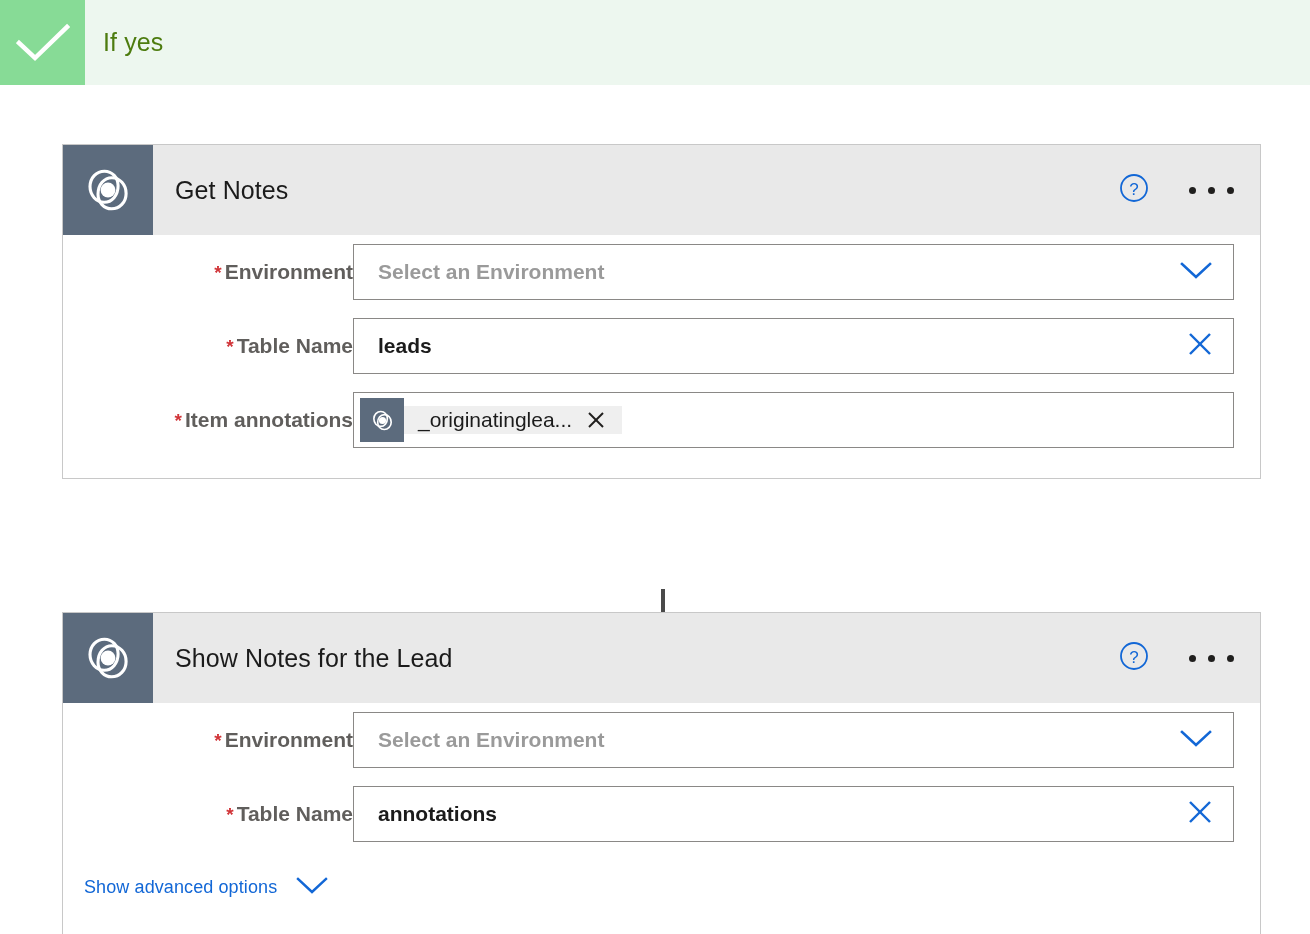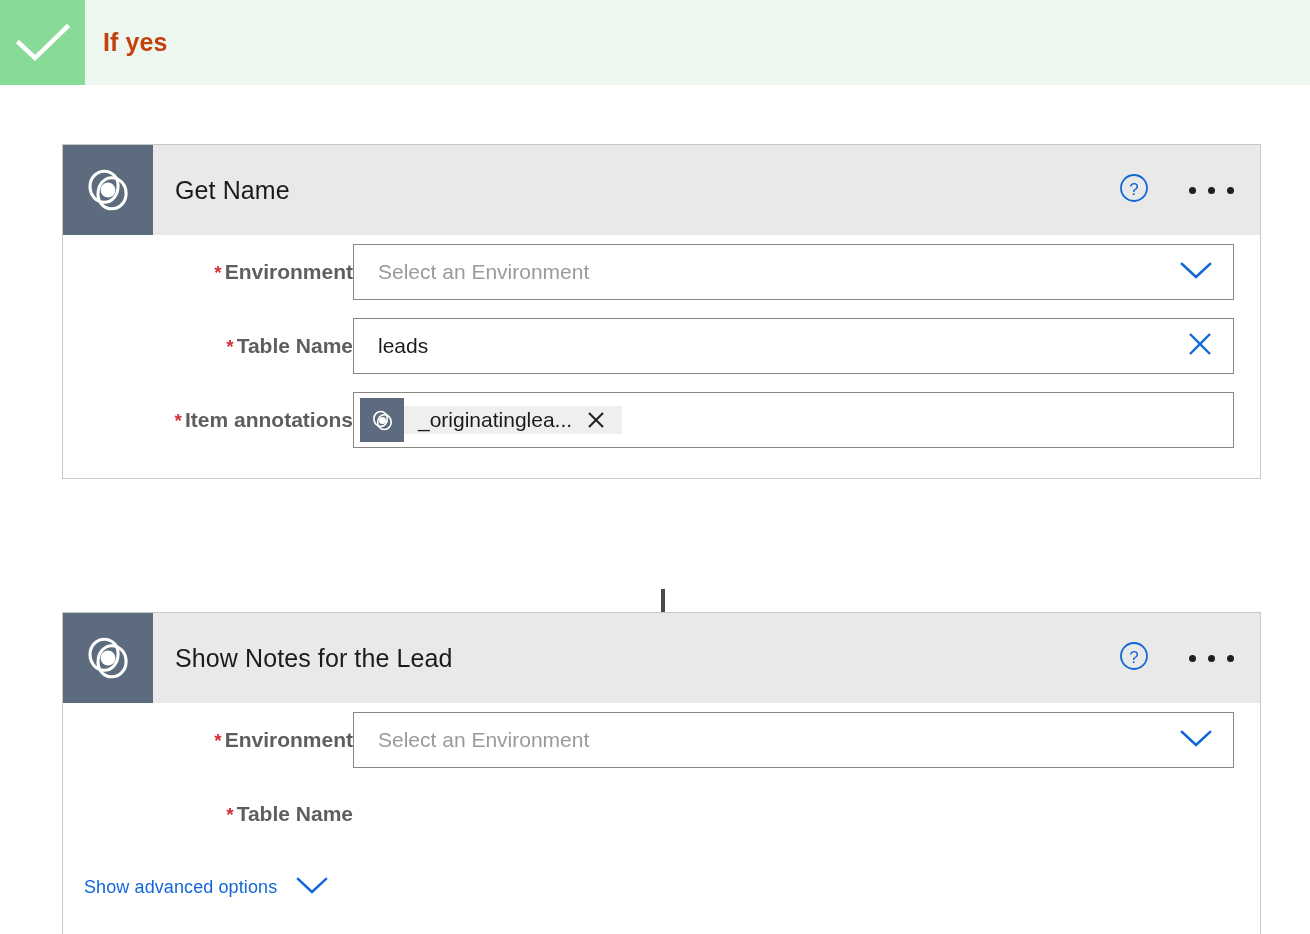--- a/index.html
+++ b/index.html
@@ -29,24 +29,24 @@
     height: 85px;
     background: #87DB96;
     flex: 0 0 85px;
     display: flex;
     align-items: center;
     justify-content: center;
   }
   .branch-badge svg { display: block; }
   .branch-title {
     font-size: 25px;
-    color: #c2410c;
+    color: #4d7c0f;
     margin-left: 18px;
     letter-spacing: 0.1px;
-    font-weight: 700;
+    font-weight: 400;
   }
 
   
   .canvas {
     position: relative;
     height: 849px;
     background: #ffffff;
   }
 
   
@@ -140,21 +140,21 @@
     border: 1px solid #8a8886;
     box-sizing: border-box;
     background: #ffffff;
     display: flex;
     align-items: center;
   }
   .field-text {
     font-size: 21px;
     color: #1b1b1b;
     padding-left: 24px;
-    font-weight: 400;
+    font-weight: 700;
   }
   .field-text.placeholder { color: #9a9a9a; }
   .field-affix {
     position: absolute;
     right: 20px;
     top: 50%;
     transform: translateY(-50%);
     cursor: pointer;
     display: block;
   }
@@ -240,21 +240,21 @@
     <div class="card-header">
       <div class="card-icon">
         <svg width="52" height="52" viewBox="0 0 52 52">
           <g fill="none" stroke="#ffffff" stroke-width="3.1">
             <path d="M22.5 7.2c7.6 0 13.6 6.4 13.6 14.6 0 9.6-6.2 16.5-13.9 16.5C14.3 38.3 8 31.2 8 22.6 8 13.8 14.4 7.2 22.5 7.2z"></path>
             <path d="M29.6 44.8c-7.6 0-13.6-6.4-13.6-14.6 0-9.6 6.2-16.5 13.9-16.5 7.9 0 14.2 7.1 14.2 15.7 0 8.8-6.4 15.4-14.5 15.4z"></path>
           </g>
           <circle cx="26" cy="26" r="7.4" fill="#ffffff"></circle>
         </svg>
       </div>
-      <div class="card-title">Get Name</div>
+      <div class="card-title">Get Notes</div>
 
       <div class="card-header-actions">
         <span class="help-icon">
           <svg width="30" height="30" viewBox="0 0 30 30">
             <circle cx="15" cy="15" r="13" fill="none" stroke="#1267d6" stroke-width="1.8"></circle>
             <text x="15" y="21.5" font-family="Liberation Sans, sans-serif" font-size="17" fill="#1267d6" text-anchor="middle">?</text>
           </svg>
         </span>
         <span class="ellipsis-btn">
           <i></i>
@@ -376,20 +376,29 @@
               <polyline points="3,4 17,17 31,4" fill="none" stroke="#1267d6" stroke-width="2.6" stroke-linecap="square"></polyline>
             </svg>
           </span>
         </div>
       </div>
 
       <div class="field-row">
         <div class="field-label">
           <span class="req">*</span><span>Table Name</span>
         </div>
+        <div class="field-control">
+          <span class="field-text">annotations</span>
+          <span class="field-affix">
+            <svg width="26" height="26" viewBox="0 0 26 26">
+              <line x1="3" y1="3" x2="23" y2="23" stroke="#1267d6" stroke-width="2.4"></line>
+              <line x1="23" y1="3" x2="3" y2="23" stroke="#1267d6" stroke-width="2.4"></line>
+            </svg>
+          </span>
+        </div>
       </div>
 
       <div class="advanced-row">
         <span class="advanced-link">Show advanced options</span>
         <span class="advanced-chev">
           <svg width="34" height="20" viewBox="0 0 34 20">
             <polyline points="3,4 17,17 31,4" fill="none" stroke="#1267d6" stroke-width="2.4" stroke-linecap="square"></polyline>
           </svg>
         </span>
       </div>

